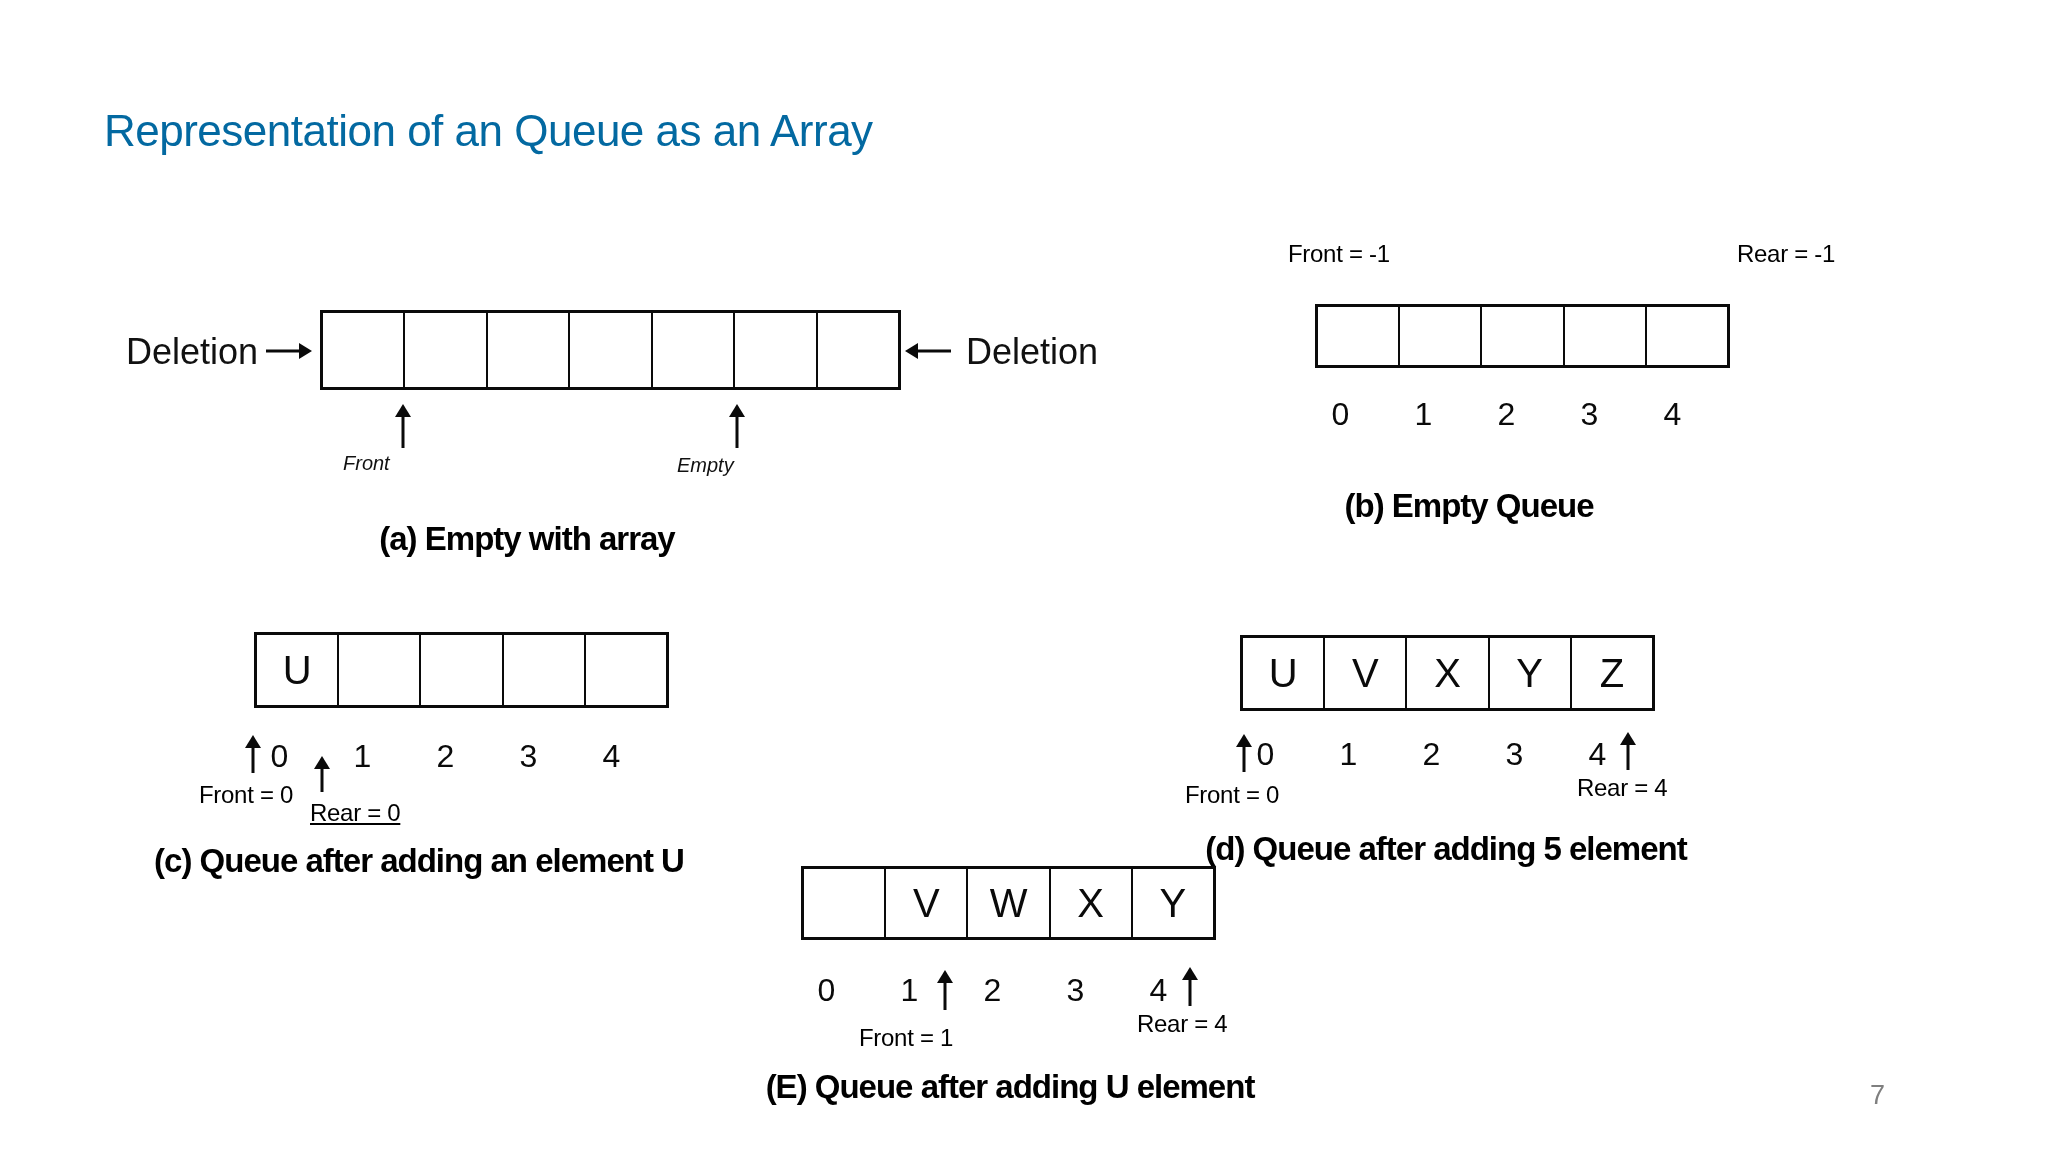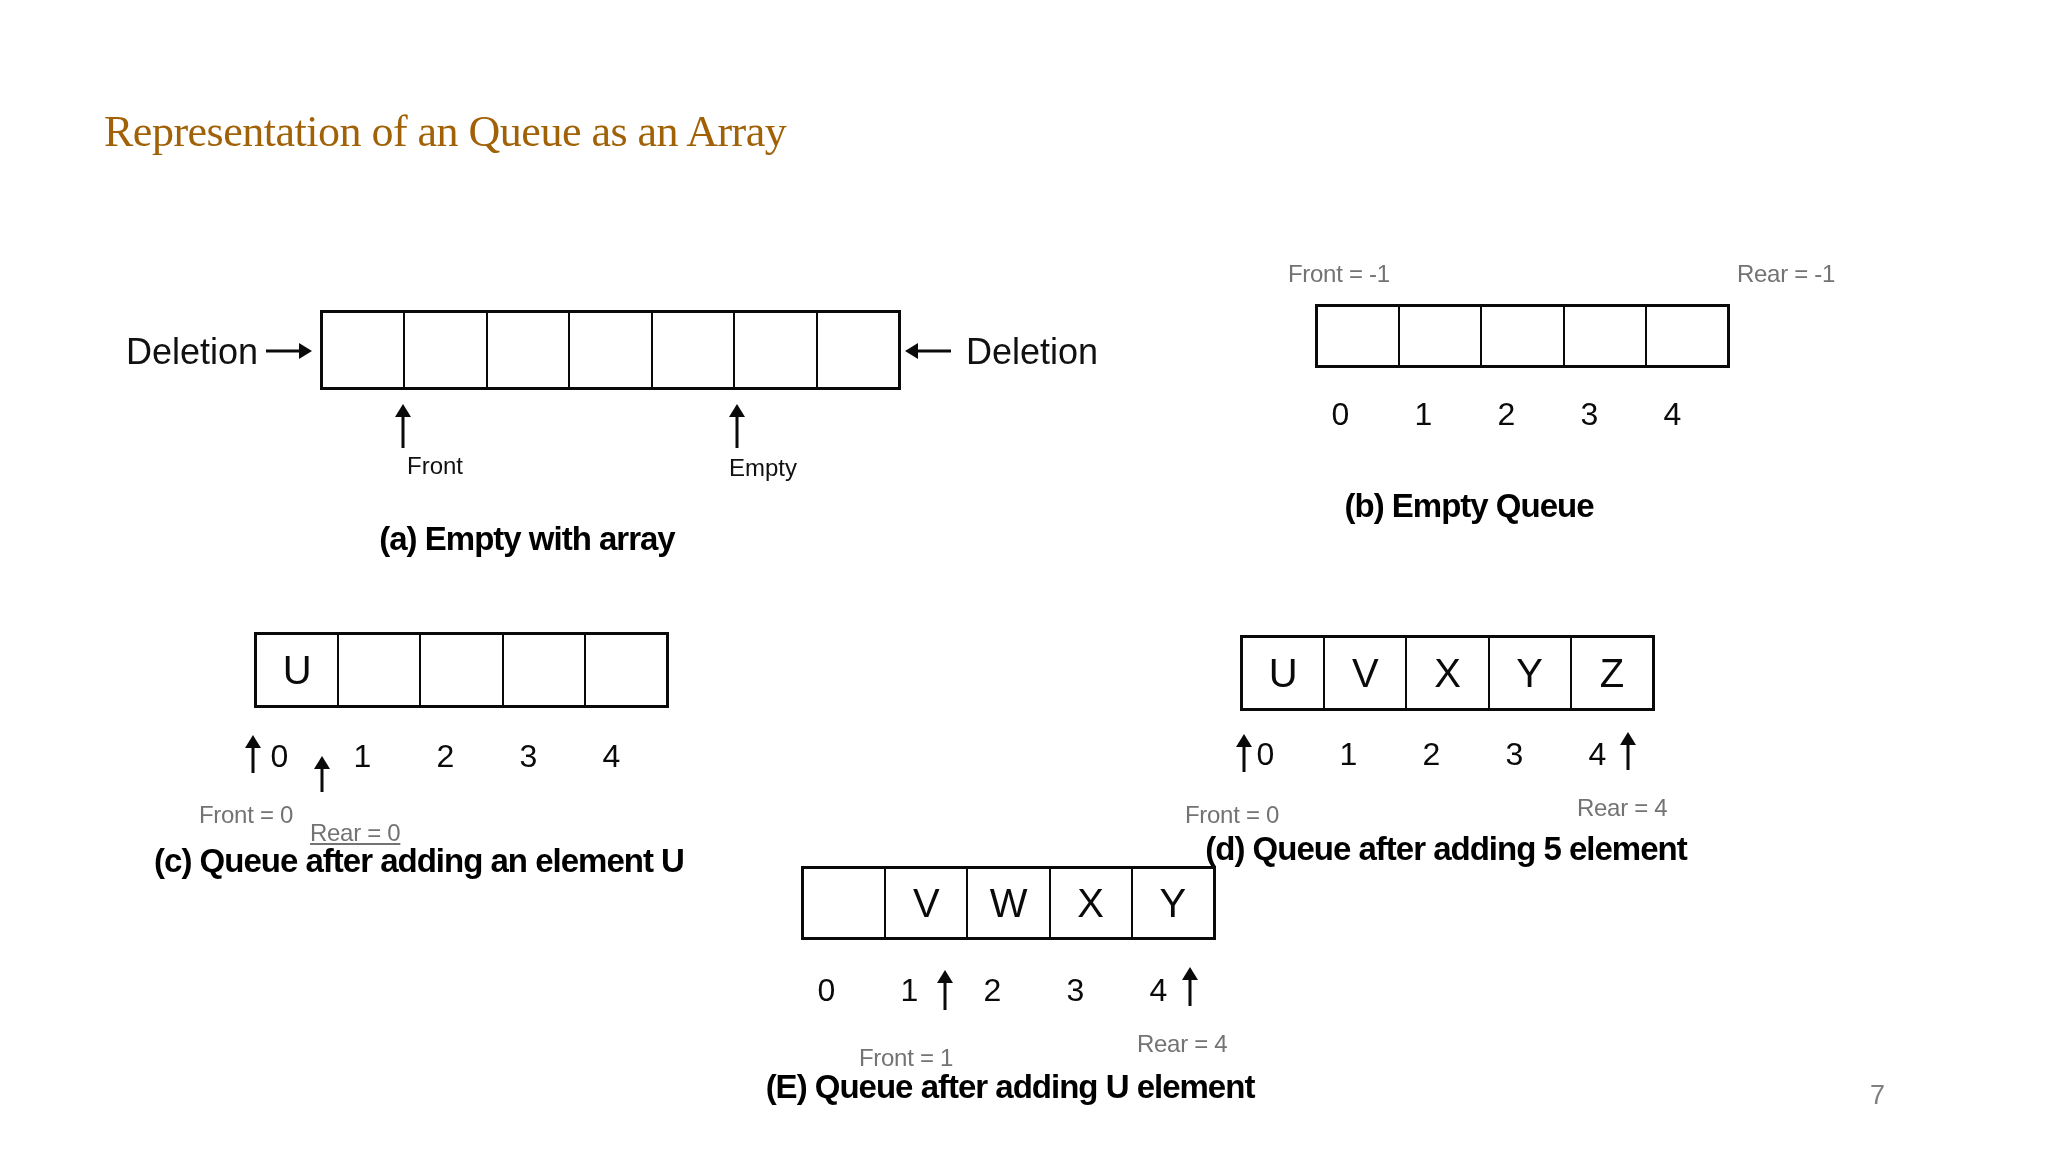--- a/index.html
+++ b/index.html
@@ -1,23 +1,23 @@
 <!DOCTYPE html>
 <html><head>
 <meta charset="utf-8">
 <style>
   html,body { margin:0; padding:0; }
   body { width:2048px; height:1152px; background:#ffffff; overflow:hidden;
          font-family:"Liberation Sans", sans-serif; color:#000; }
   .slide { position:relative; width:2048px; height:1152px; background:#ffffff; }
   .abs { position:absolute; }
-  .title { font-size:44px; font-weight:400; color:#a16207; letter-spacing:-0.5px; white-space:nowrap;font-family:Liberation Serif, serif; }
+  .title { font-size:44px; font-weight:400; color:#0369a1; letter-spacing:-0.5px; white-space:nowrap; }
   .dlabel { font-size:36px; color:#111; white-space:nowrap; }
-  .status { font-size:24px; color:#737373; white-space:nowrap; letter-spacing:-0.3px;margin-top:20px; }
-  .ptr-label { font-size:24px; color:#111; text-align:right; }
+  .status { font-size:24px; color:#000000; white-space:nowrap; letter-spacing:-0.3px; }
+  .ptr-label { font-size:20px; color:#111; text-align:left;font-style:italic; }
   .caption { font-weight:bold; font-size:33px; color:#000; text-align:center; letter-spacing:-1px; white-space:nowrap; }
   .array-box { position:absolute; display:flex; border:3px solid #0a0a0a; background:#fff; box-sizing:border-box; }
   .cell { flex:1 1 0; display:flex; align-items:center; justify-content:center;
           font-size:40px; color:#0a0a0a; box-sizing:border-box; }
   .cell + .cell { border-left:2.5px solid #0a0a0a; }
   .idx-row { position:absolute; display:flex; }
   .idx { flex:1 1 0; text-align:center; font-size:32px; color:#0a0a0a; }
   
   .uarrow { position:absolute; width:18px; }
   .uarrow .shaft { position:absolute; left:50%; transform:translateX(-50%); top:9px; bottom:0; width:3px; background:#0a0a0a; }

